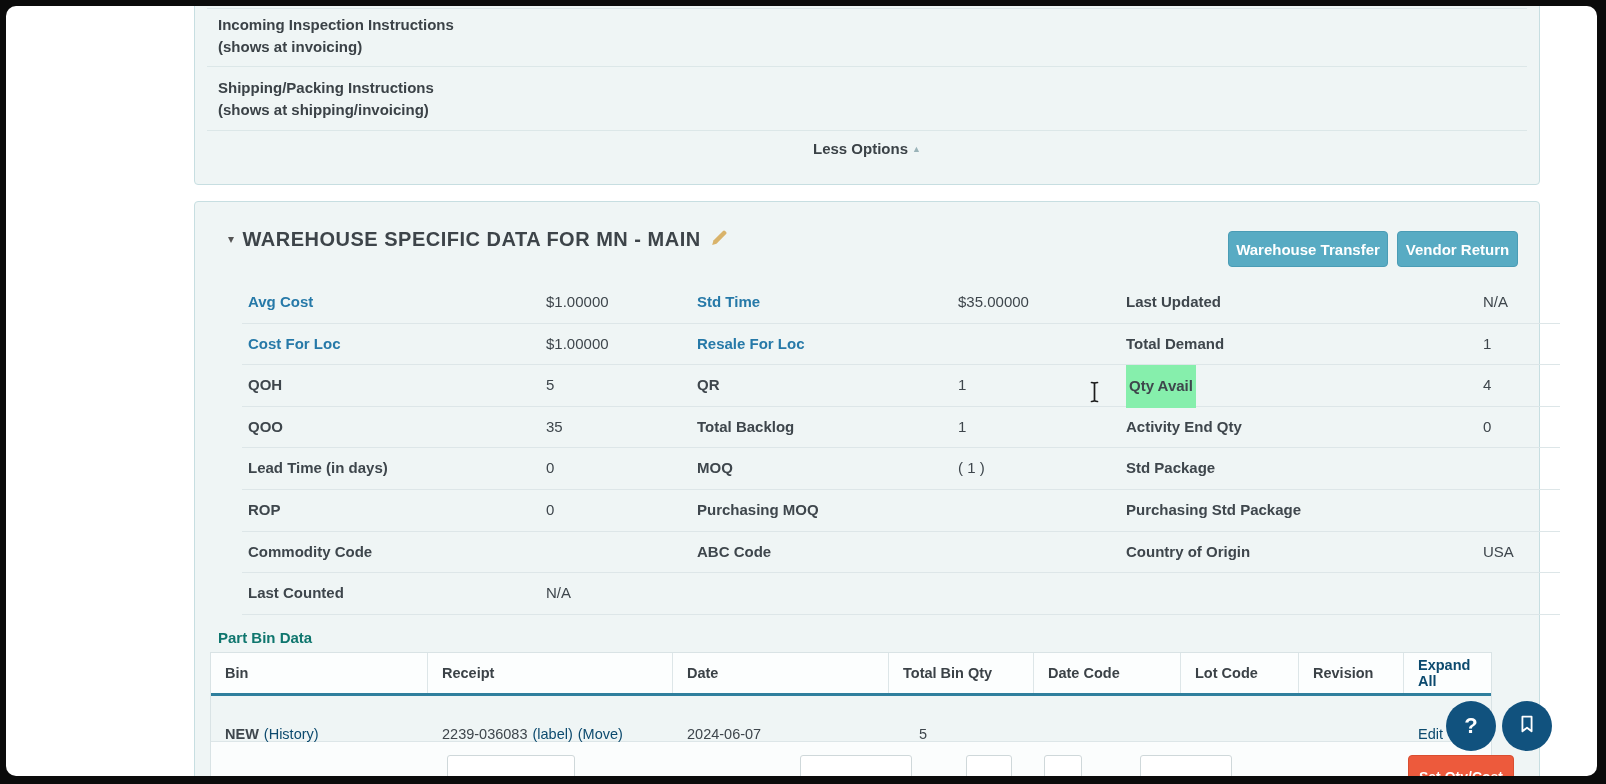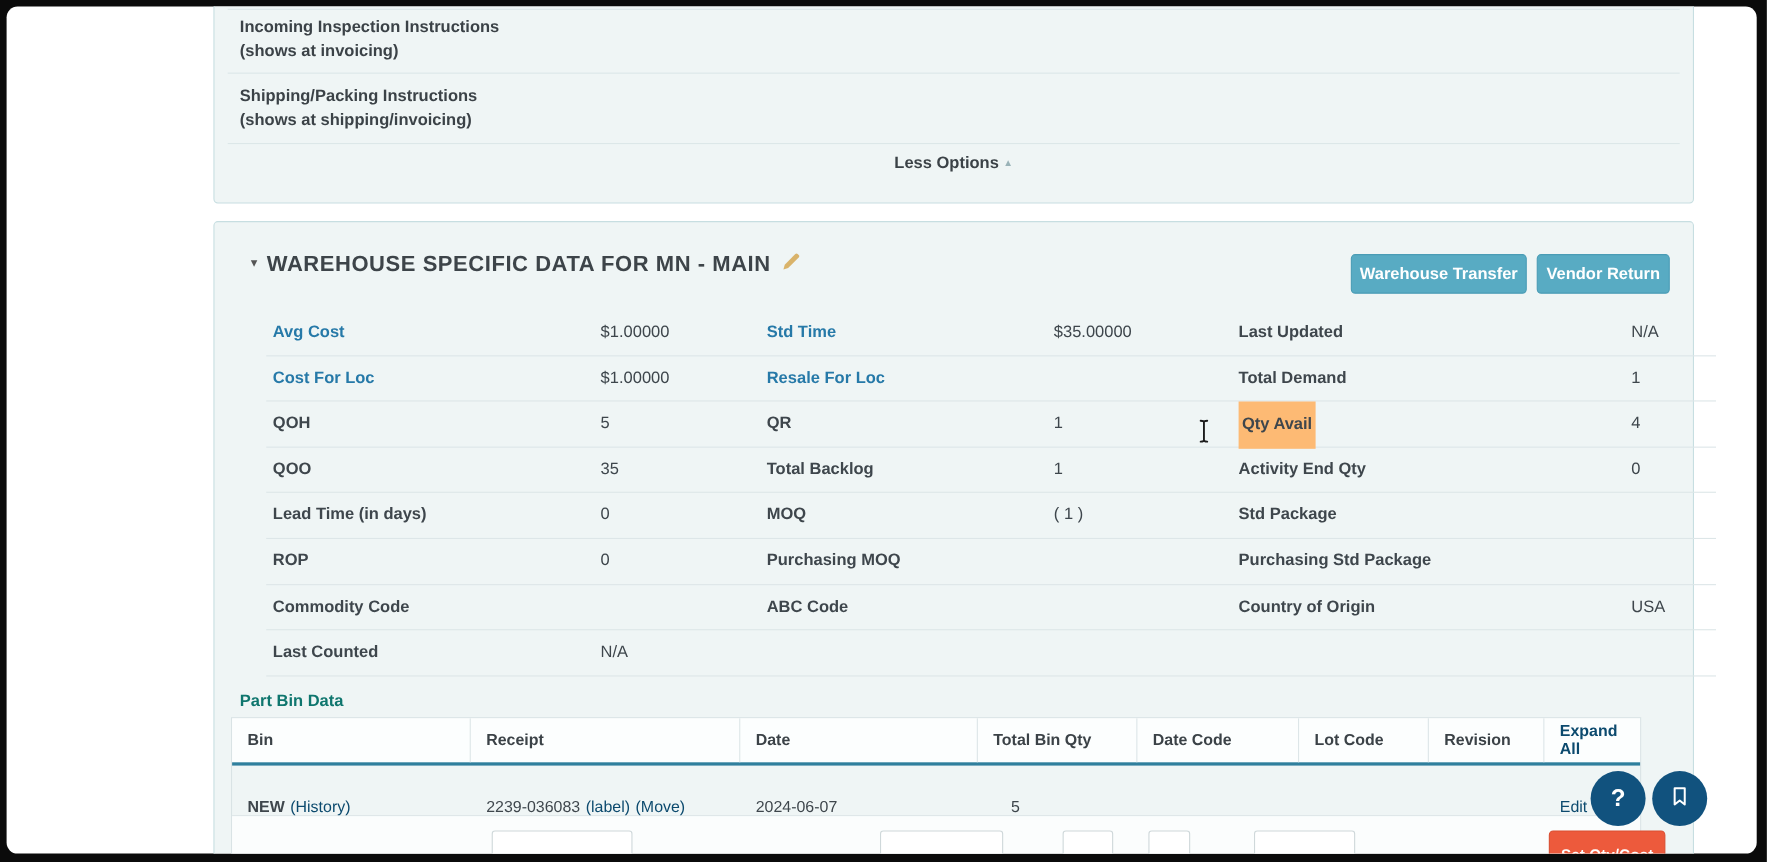--- a/index.html
+++ b/index.html
@@ -26,21 +26,21 @@
     border-radius:4px;color:#fff;font-size:15px;font-weight:700;box-sizing:border-box;
     display:flex;align-items:center;justify-content:center;cursor:pointer;}
 
   .grid{position:absolute;left:27px;top:80px;width:1318px;margin-left:20px;}
   .grow{position:relative;height:40.6px;border-bottom:1px solid #dde6e8;}
   .grow span{position:absolute;top:0;height:40.6px;line-height:40.6px;font-size:15px;color:#3e464c;white-space:nowrap;}
   .glabel{font-weight:700;}
   .gvalue{font-weight:400;}
   .link{color:#2679a8 !important;cursor:pointer;}
   .l0{left:6px}.v0{left:304px}.l1{left:455px}.v1{left:716px}.l2{left:884px}.v2{left:1241px}
-  .selected{background:#fdba74;padding:1px 3px;}
+  .selected{background:#86efac;padding:1px 3px;}
 
   
   .pb-title{position:absolute;left:23px;top:427px;font-size:15px;font-weight:700;color:#0f766e;}
   .pbtable{position:absolute;left:15px;top:450px;width:1282px;background:transparent;
     border:1px solid #d9e3e5;box-sizing:border-box;}
   .pbh{display:flex;height:43px;background:#fcfefe;border-bottom:3px solid #2f7f9d;box-sizing:border-box;}
   .pbh-cell{border-right:1px solid #dde6e8;box-sizing:border-box;display:flex;align-items:center;
     padding-left:14px;font-size:14.5px;font-weight:700;color:#3b4247;}
   .pbh-cell:last-child{border-right:none;}
   .pbrow{display:flex;height:46px;border-bottom:1px solid #dde6e8;box-sizing:border-box;}

